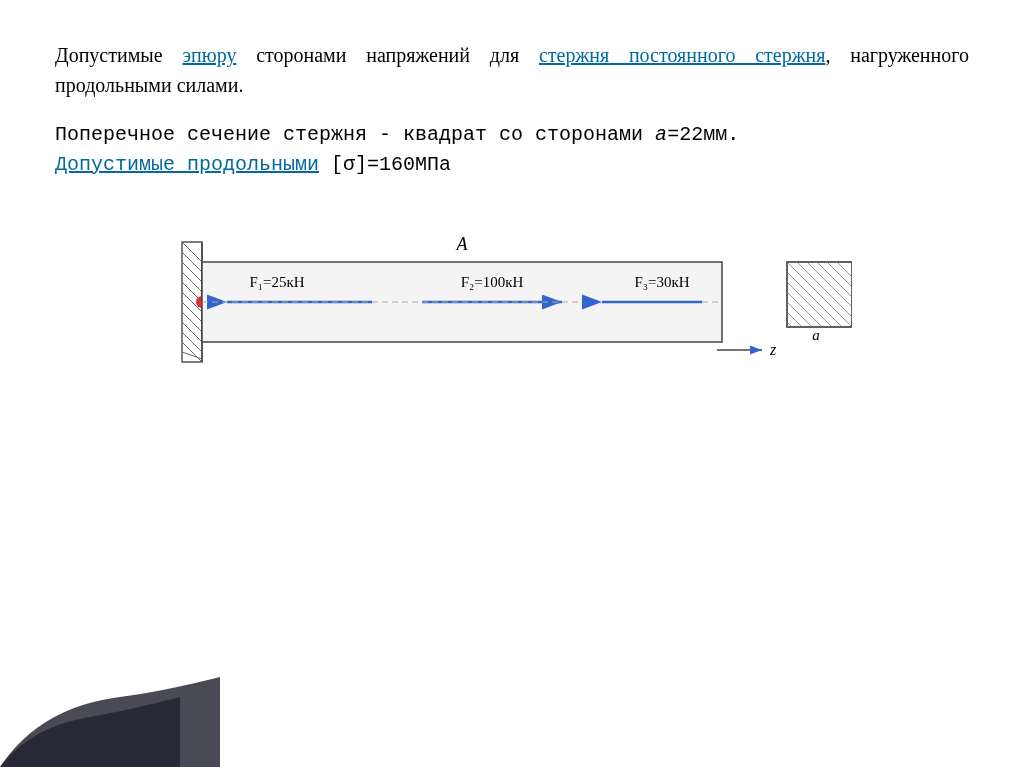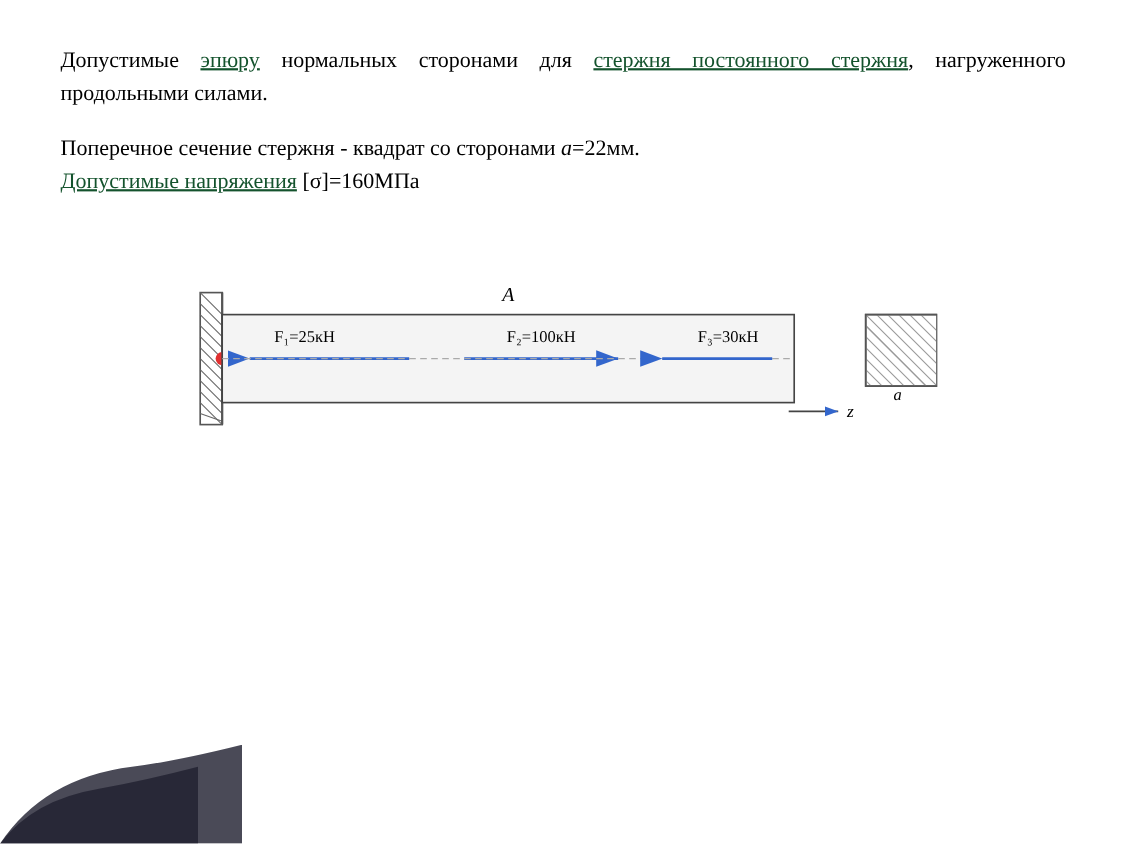--- a/index.html
+++ b/index.html
@@ -20,50 +20,51 @@
 
     .paragraph-1 {
       text-align: justify;
       line-height: 1.5;
       margin-bottom: 20px;
     }
 
     .paragraph-2 {
       text-align: justify;
       line-height: 1.5;
-      margin-bottom: 36px;
+      margin-bottom: 12px;
+      font-family: Liberation Mono, monospace;
     }
 
     a.link-blue {
-      color: #14532d;
+      color: #0369a1;
       text-decoration: underline;
       cursor: pointer;
     }
 
     
     .diagram-svg-wrap {
       display: flex;
       justify-content: center;
       align-items: flex-start;
       margin-top: 10px;
     }
   </style>
 </head>
 <body>
 
 <div class="page-content">
 
   <p class="paragraph-1">
-    <span>Допустимые </span><a class="link-blue" href="#">эпюру</a><span> нормальных сторонами для </span><a class="link-blue" href="#">стержня постоянного стержня</a><span>, нагруженного продольными силами.</span>
+    <span>Допустимые </span><a class="link-blue" href="#">эпюру</a><span> сторонами напряжений для </span><a class="link-blue" href="#">стержня постоянного стержня</a><span>, нагруженного продольными силами.</span>
   </p>
 
   <p class="paragraph-2">
     <span>Поперечное сечение стержня - квадрат со сторонами </span><em>а</em><span>=22мм.</span>
     <br>
-    <a class="link-blue" href="#">Допустимые напряжения</a><span> [σ]=160МПа</span>
+    <a class="link-blue" href="#">Допустимые продольными</a><span> [σ]=160МПа</span>
   </p>
 
   <div class="diagram-svg-wrap">
     <svg width="680" height="200" viewBox="0 0 680 200">
 
       <rect x="10" y="50" width="20" height="120" fill="none" stroke="#555" stroke-width="1.5"></rect>
 
       <line x1="10" y1="50" x2="30" y2="70" stroke="#666" stroke-width="1"></line>
       <line x1="10" y1="60" x2="30" y2="80" stroke="#666" stroke-width="1"></line>
       <line x1="10" y1="70" x2="30" y2="90" stroke="#666" stroke-width="1"></line>

